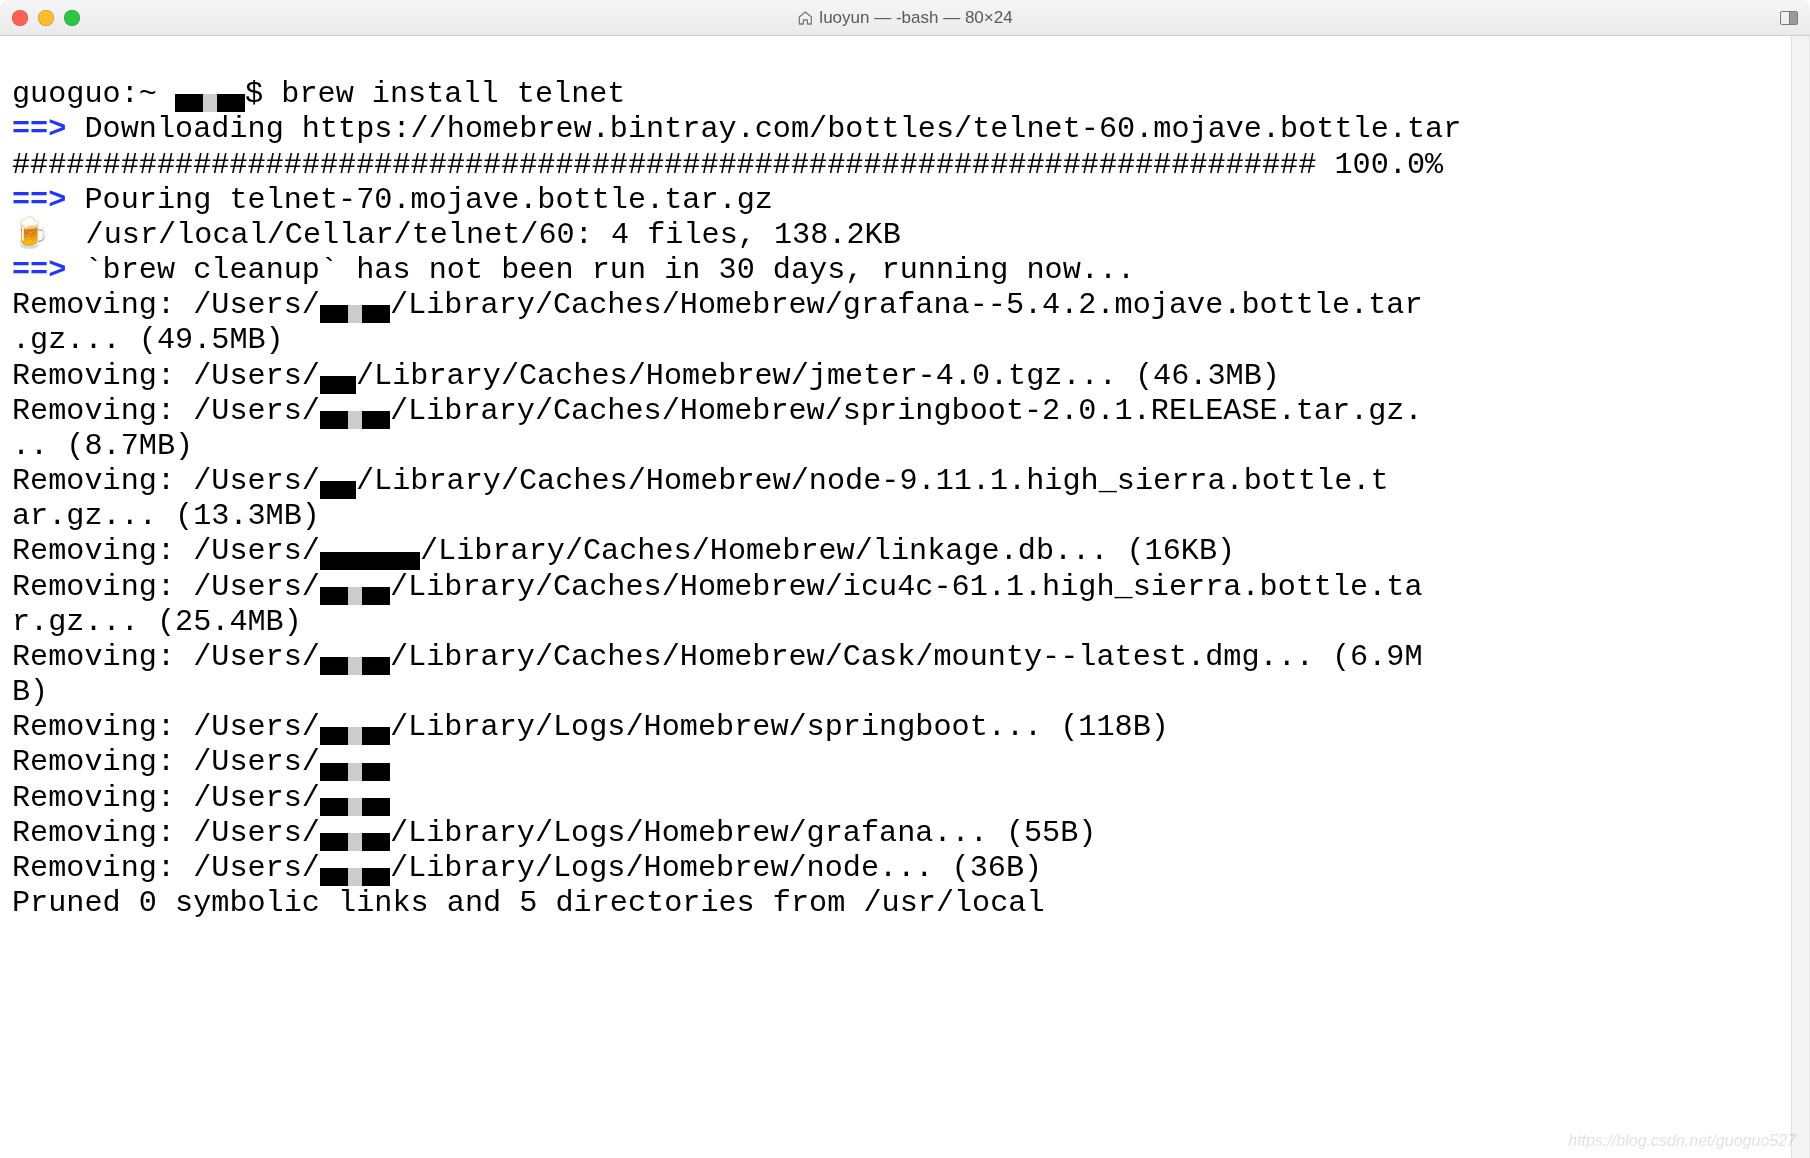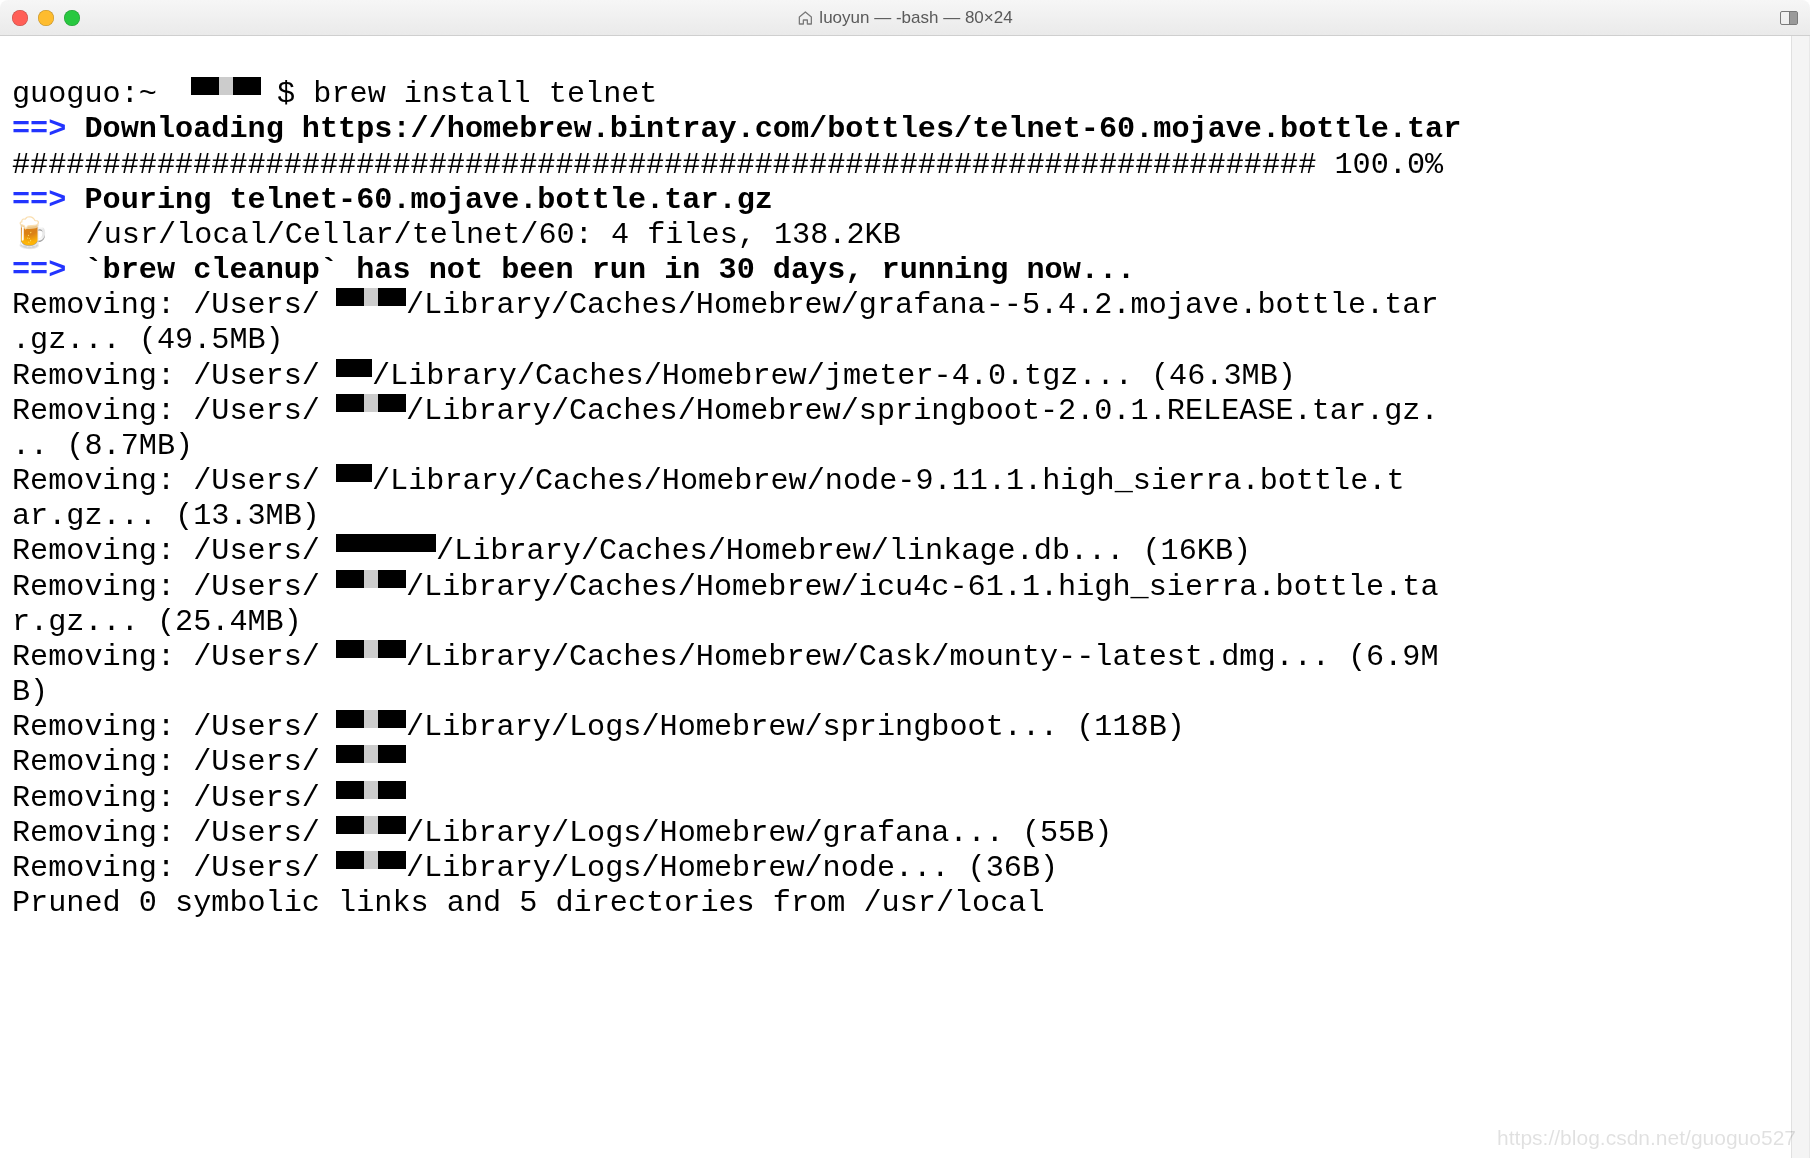--- a/index.html
+++ b/index.html
@@ -85,43 +85,44 @@
       color: #000;
       background: #fff;
       letter-spacing: 0px;
     }
     .scrollbar {
       width: 18px;
       background: #f4f4f4;
       border-left: 1px solid #e0e0e0;
     }
     .arrow { color: #2234ff; font-weight: bold; }
-    .strong { font-weight: bold; }
+    .strong { font-weight: normal; }
     .beer { font-size: 30px; }
     .redact {
       display: inline-block;
       vertical-align: -4px;
       height: 18px;
       background: #000;
     }
     .redact.w1 { width: 36px; }
     .redact.w2 { width: 70px; }
     .redact.w3 { width: 100px; }
     .redact.g {
       background: linear-gradient(90deg, #000 0 40%, rgba(0,0,0,0.2) 40% 60%, #000 60% 100%);
     }
     .watermark {
       position: absolute;
       right: 14px;
       bottom: 8px;
       font-family: -apple-system, Arial, sans-serif;
-      font-size: 21px;
+      font-size: 16px;
       color: rgba(0,0,0,0.12);
+      font-style: italic;
     }
-    .block { display: inline-flex; align-items: flex-start; gap: 16px; }
+    .block { display: inline-flex; align-items: flex-end; gap: 0px; }
   </style>
 </head>
 <body>
 
 <div class="window">
   <div class="titlebar">
     <div class="traffic-lights">
       <div class="traffic-light tl-close"></div>
       <div class="traffic-light tl-min"></div>
       <div class="traffic-light tl-max"></div>
@@ -135,21 +136,21 @@
       <span>luoyun — -bash — 80×24</span>
     </div>
     <div class="right-panel-icon"></div>
   </div>
 
   <div class="content-wrap">
     <div class="terminal">
 <span class="block"><span>guoguo:~ </span><span class="redact w2 g"></span><span>$ </span></span><span>brew install telnet</span>
 <span class="arrow">==&gt;</span> <span class="strong">Downloading https://homebrew.bintray.com/bottles/telnet-60.mojave.bottle.tar</span>
 <span>######################################################################## 100.0%</span>
-<span class="arrow">==&gt;</span> <span class="strong">Pouring telnet-60.mojave.bottle.tar.gz</span>
+<span class="arrow">==&gt;</span> <span class="strong">Pouring telnet-70.mojave.bottle.tar.gz</span>
 <span class="beer">🍺</span><span>  /usr/local/Cellar/telnet/60: 4 files, 138.2KB</span>
 <span class="arrow">==&gt;</span> <span class="strong">`brew cleanup` has not been run in 30 days, running now...</span>
 <span class="block"><span>Removing: /Users/</span><span class="redact w2 g"></span></span><span>/Library/Caches/Homebrew/grafana--5.4.2.mojave.bottle.tar</span>
 <span>.gz... (49.5MB)</span>
 <span class="block"><span>Removing: /Users/</span> <span class="redact w1"></span>  </span><span>/Library/Caches/Homebrew/jmeter-4.0.tgz... (46.3MB)</span>
 <span class="block"><span>Removing: /Users/</span><span class="redact w2 g"></span></span><span>/Library/Caches/Homebrew/springboot-2.0.1.RELEASE.tar.gz.</span>
 <span>.. (8.7MB)</span>
 <span class="block"><span>Removing: /Users/</span><span class="redact w1"></span>   </span><span>/Library/Caches/Homebrew/node-9.11.1.high_sierra.bottle.t</span>
 <span>ar.gz... (13.3MB)</span>
 <span class="block"><span>Removing: /Users/</span> <span class="redact w3"></span></span><span>/Library/Caches/Homebrew/linkage.db... (16KB)</span>

